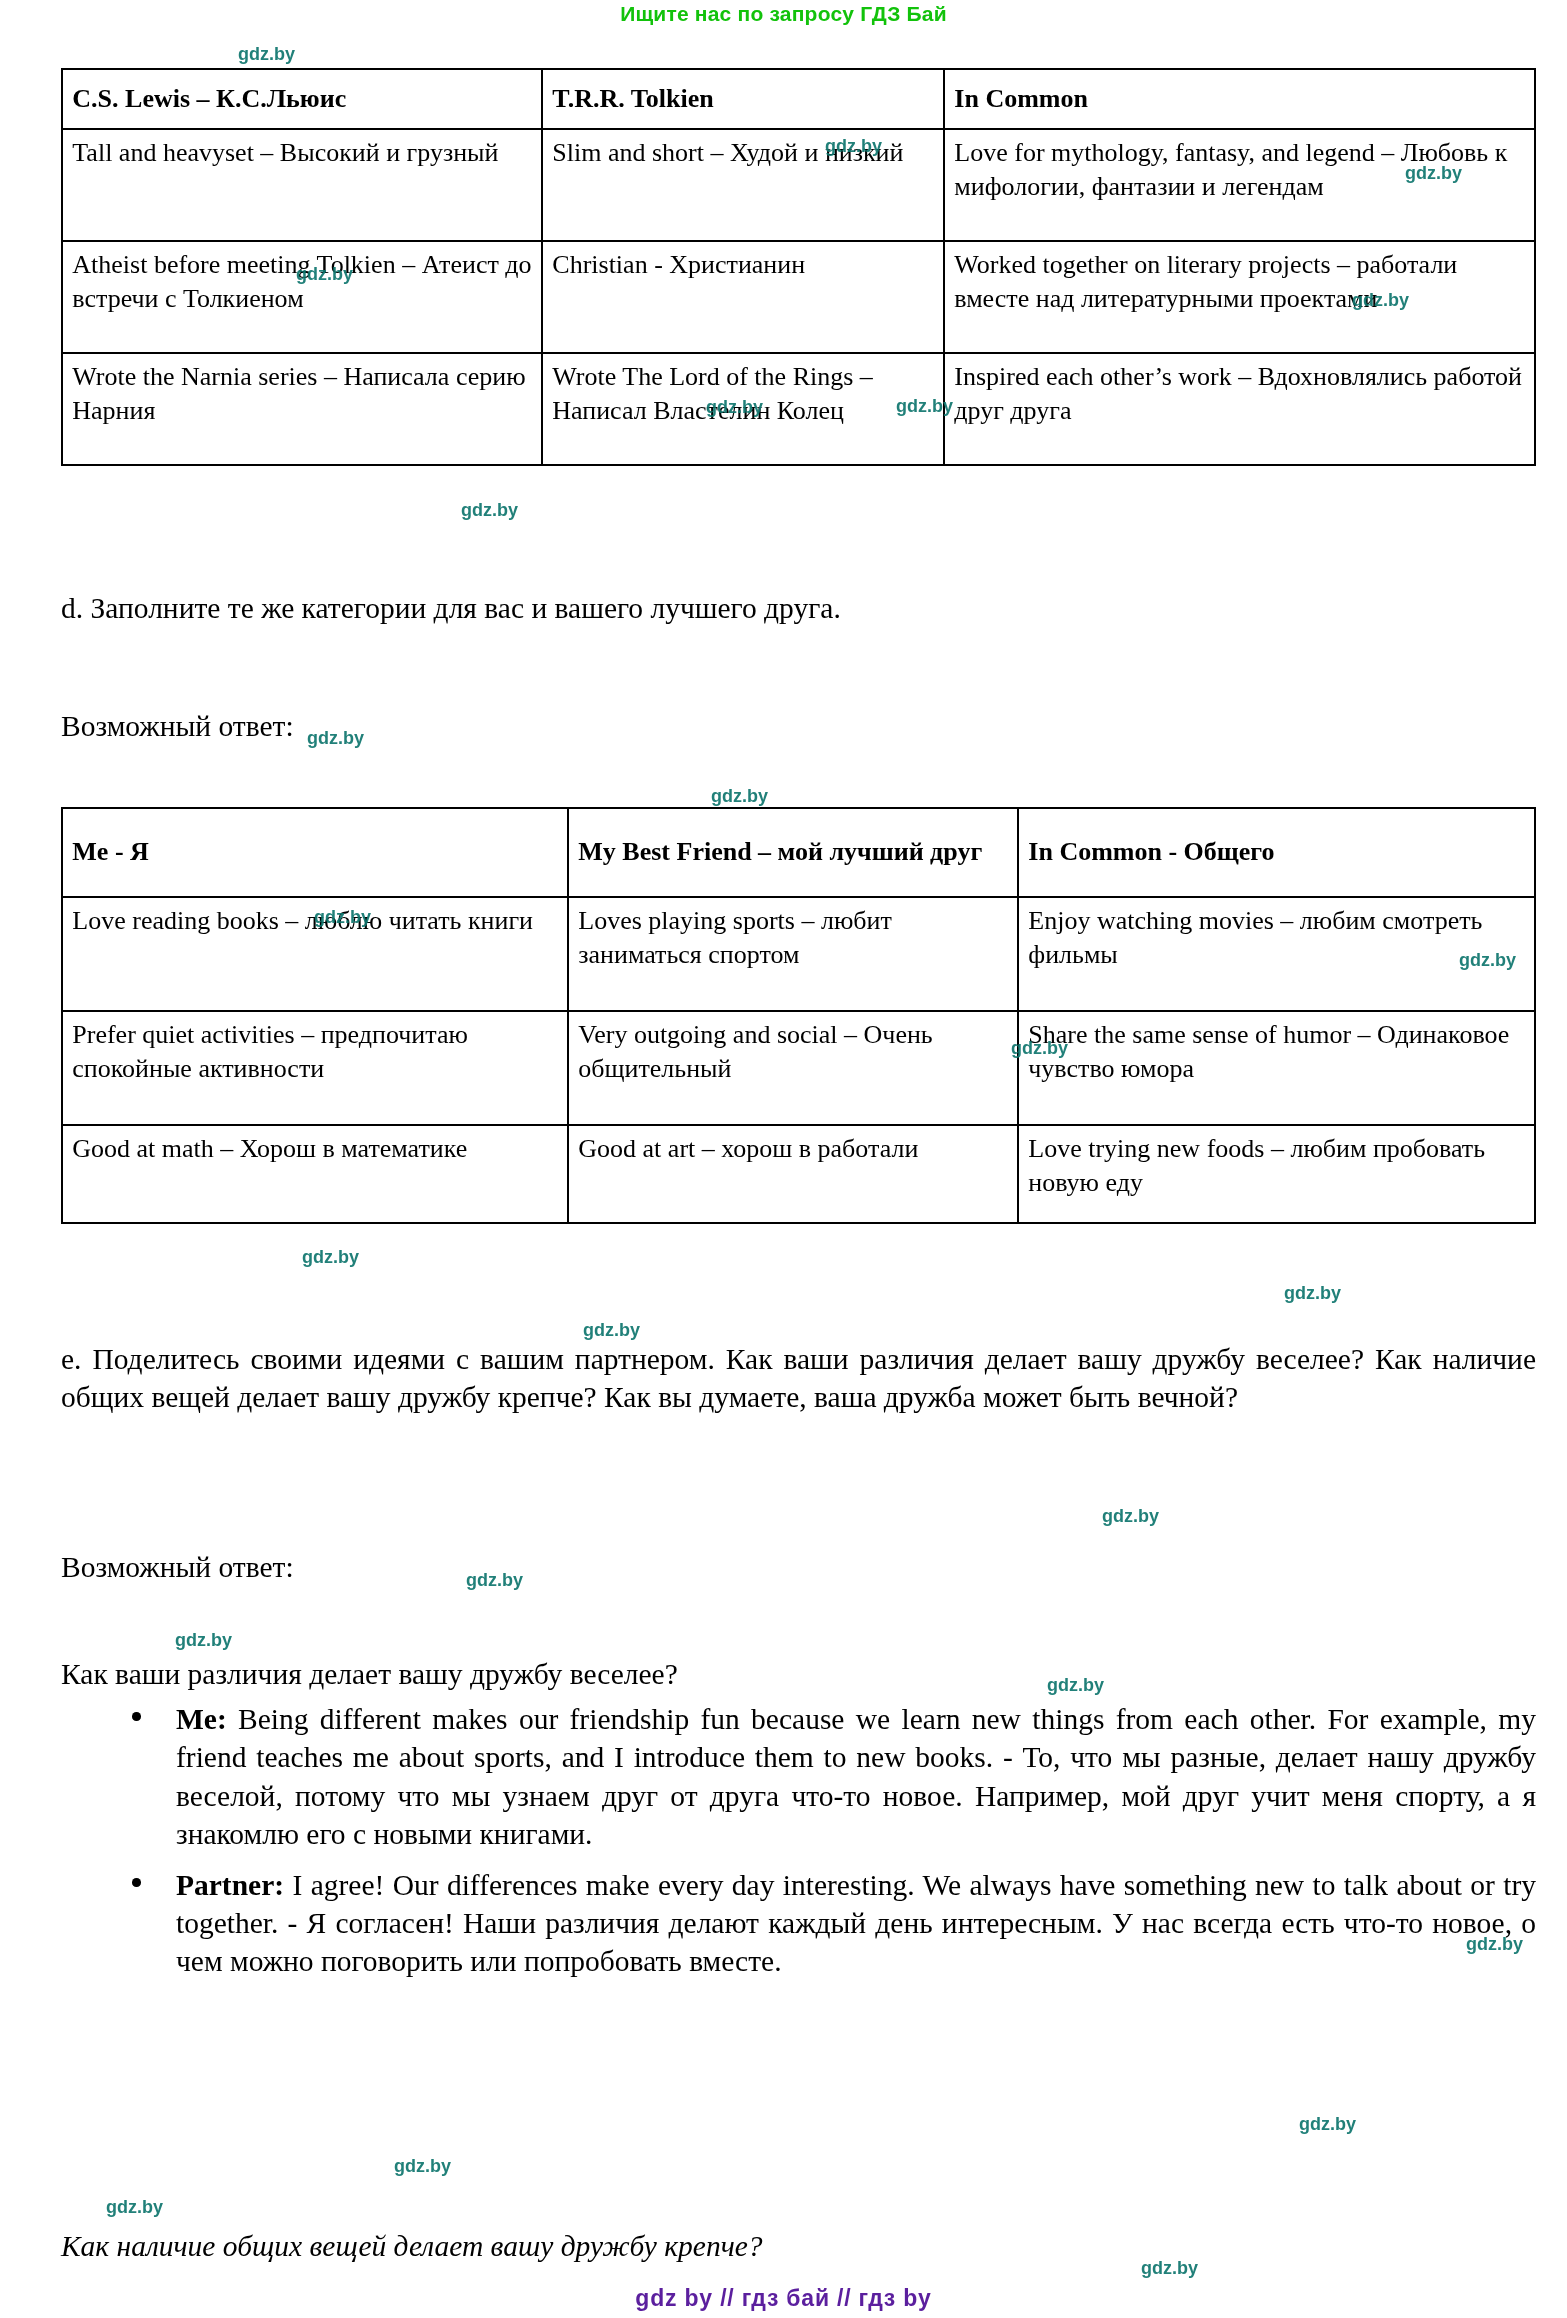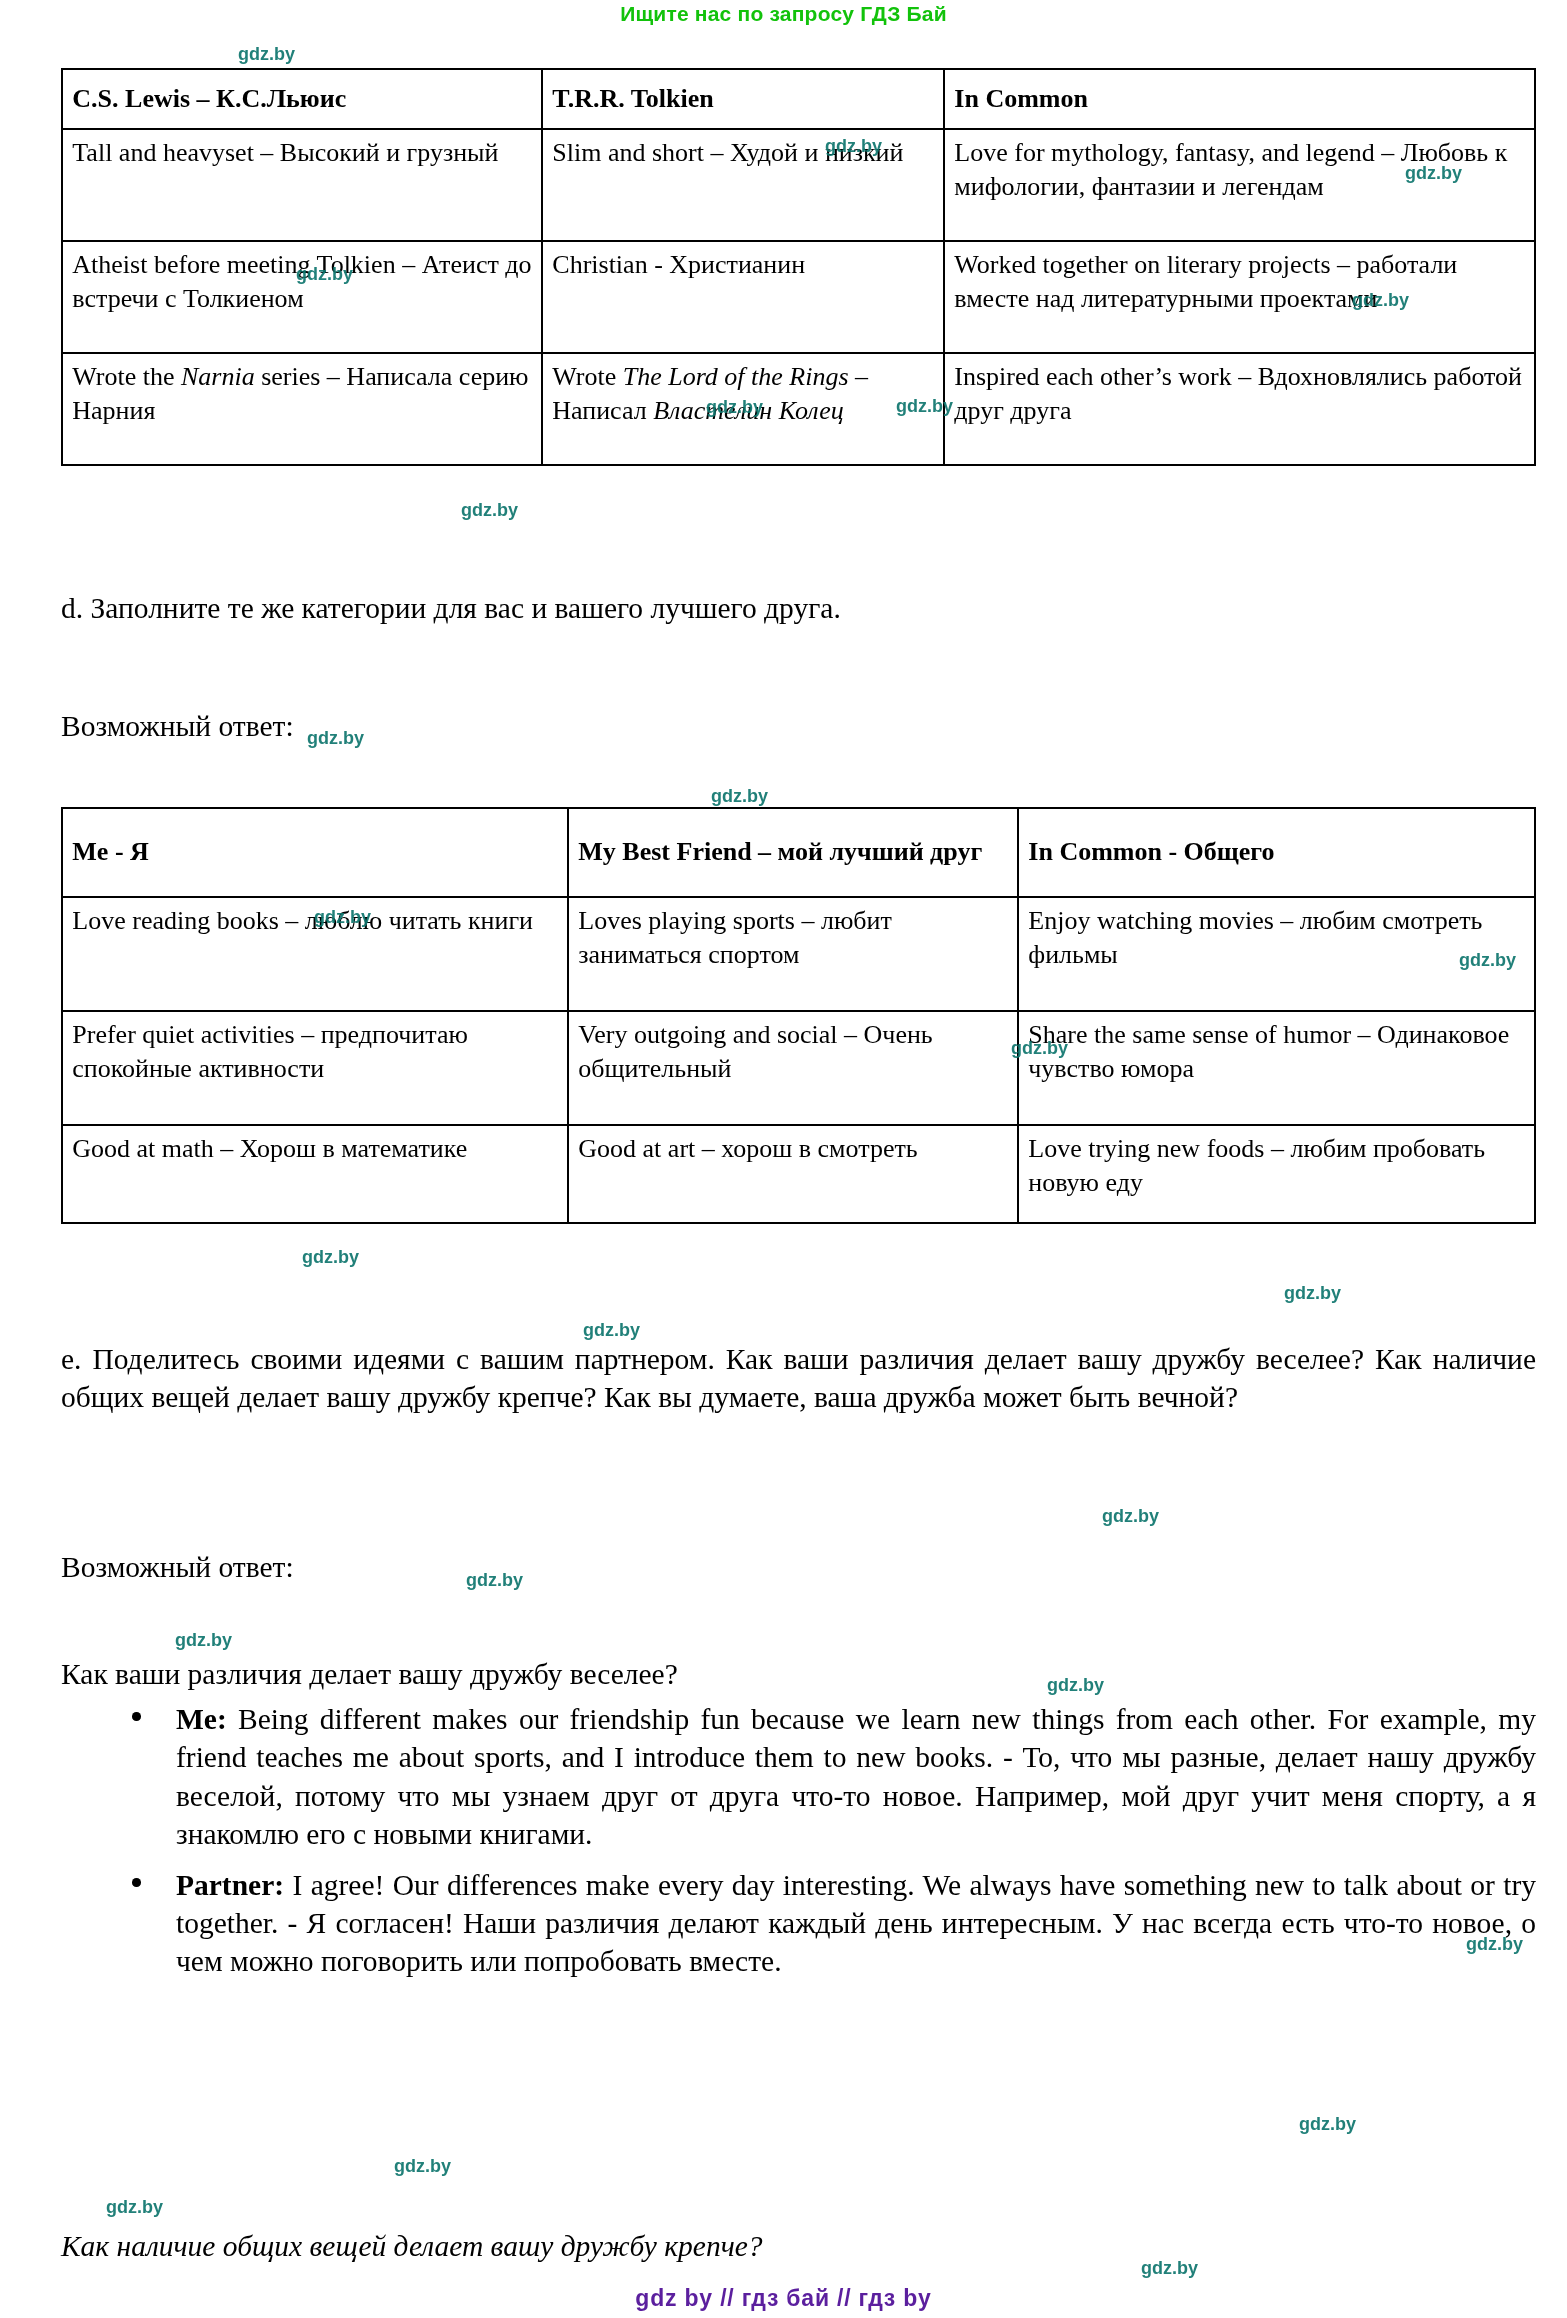--- a/index.html
+++ b/index.html
@@ -81,21 +81,21 @@
     width: 1473px;
   }
   #table-me-friend col.c1 { width: 506px; }
   #table-me-friend col.c2 { width: 450px; }
   #table-me-friend col.c3 { width: 517px; }
   #table-me-friend th { height: 71px; padding-top: 7.8px; }
   #table-me-friend tr.r1 td { height: 98px; }
   #table-me-friend tr.r2 td { height: 98px; }
   #table-me-friend tr.r3 td { height: 82px; }
 
-  .ital { font-style: italic; }
+  .ital { }
 
   
   .para {
     position: absolute;
     font-size: 29.5px;
     line-height: 1.28;
     color: #000000;
   }
   .para.justified { text-align: justify; text-align-last: left; }
 
@@ -224,21 +224,21 @@
         <td>Loves playing sports – любит заниматься спортом</td>
         <td>Enjoy watching movies – любим смотреть фильмы</td>
       </tr>
       <tr class="r2">
         <td>Prefer quiet activities – предпочитаю спокойные активности</td>
         <td>Very outgoing and social – Очень общительный</td>
         <td>Share the same sense of humor – Одинаковое чувство юмора</td>
       </tr>
       <tr class="r3">
         <td>Good at math – Хорош в математике</td>
-        <td>Good at art – хорош в смотреть</td>
+        <td>Good at art – хорош в работали</td>
         <td>Love trying new foods – любим пробовать новую еду</td>
       </tr>
     </tbody>
   </table>
 
   <div class="para justified" id="task-e">e. Поделитесь своими идеями с вашим партнером. Как ваши различия делает вашу дружбу веселее? Как наличие общих вещей делает вашу дружбу крепче? Как вы думаете, ваша дружба может быть вечной?</div>
 
   <div class="para" id="answer-e">Возможный ответ:</div>
 
   <div class="para" id="q-diff">Как ваши различия делает вашу дружбу веселее?</div>

